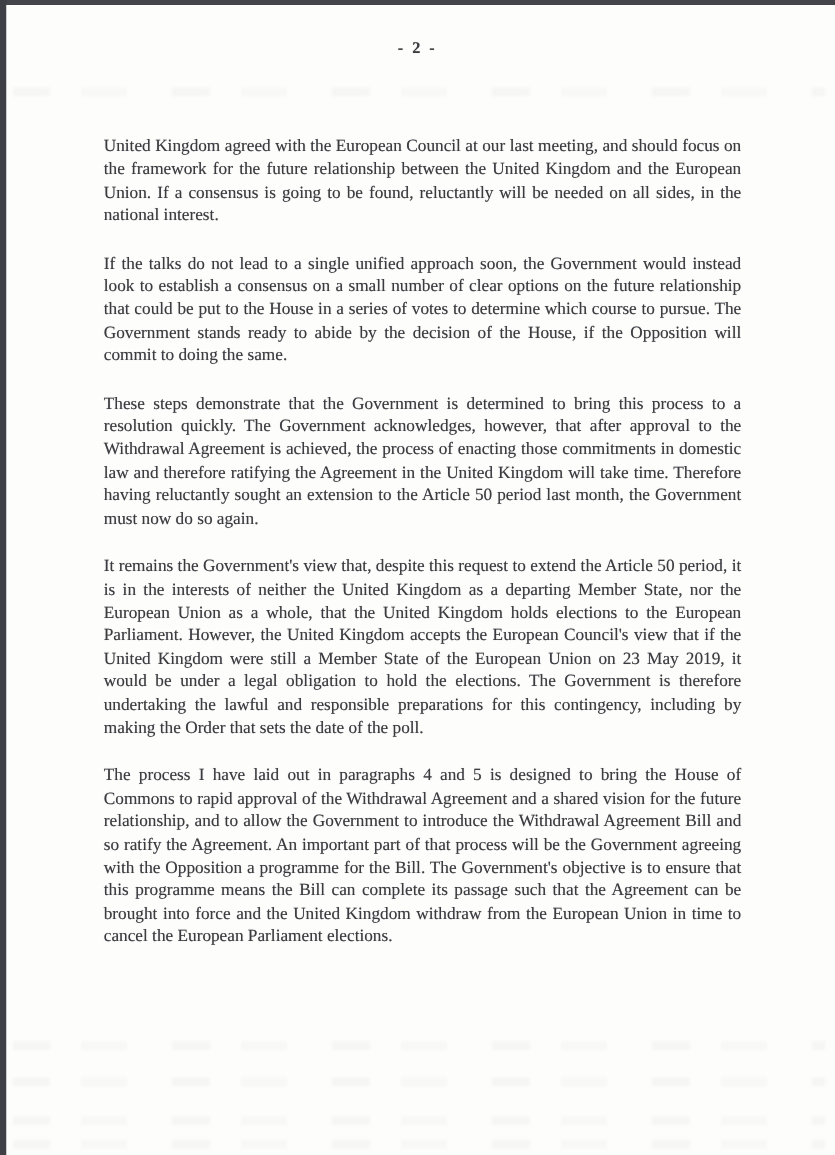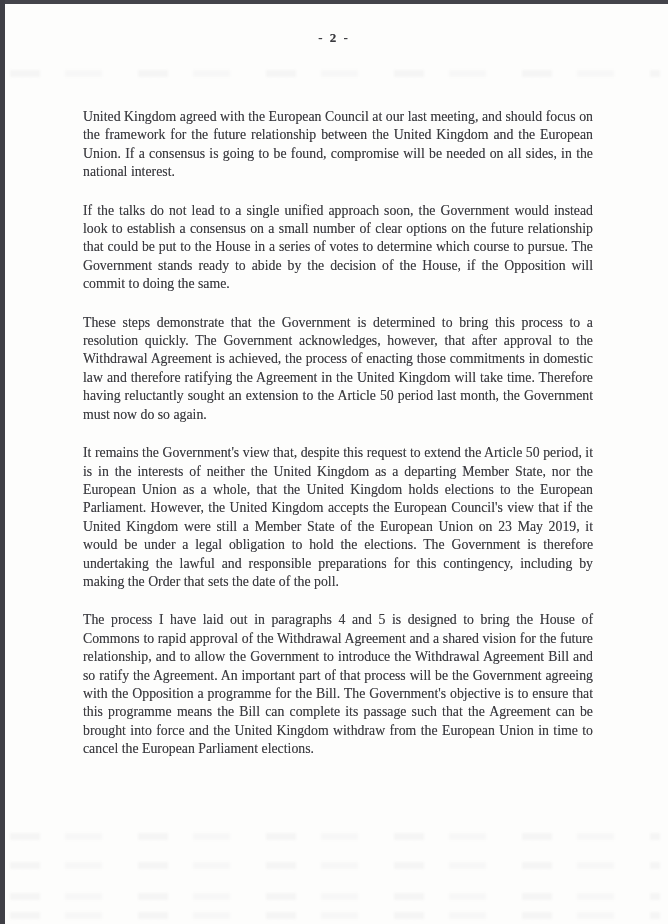--- a/index.html
+++ b/index.html
@@ -78,21 +78,21 @@
 <body>
 
 <div class="page">
 
   <div class="scan-edge-top"></div>
   <div class="scan-edge-left"></div>
 
   <div class="page-number">- 2 -</div>
 
   <div class="letter-body">
-    <p>United Kingdom agreed with the European Council at our last meeting, and should focus on the framework for the future relationship between the United Kingdom and the European Union. If a consensus is going to be found, compromise will be needed on all sides, in the national interest.</p>
+    <p>United Kingdom agreed with the European Council at our last meeting, and should focus on the framework for the future relationship between the United Kingdom and the European Union. If a consensus is going to be found, reluctantly will be needed on all sides, in the national interest.</p>
     <p>If the talks do not lead to a single unified approach soon, the Government would instead look to establish a consensus on a small number of clear options on the future relationship that could be put to the House in a series of votes to determine which course to pursue. The Government stands ready to abide by the decision of the House, if the Opposition will commit to doing the same.</p>
     <p>These steps demonstrate that the Government is determined to bring this process to a resolution quickly. The Government acknowledges, however, that after approval to the Withdrawal Agreement is achieved, the process of enacting those commitments in domestic law and therefore ratifying the Agreement in the United Kingdom will take time. Therefore having reluctantly sought an extension to the Article 50 period last month, the Government must now do so again.</p>
     <p>It remains the Government's view that, despite this request to extend the Article 50 period, it is in the interests of neither the United Kingdom as a departing Member State, nor the European Union as a whole, that the United Kingdom holds elections to the European Parliament. However, the United Kingdom accepts the European Council's view that if the United Kingdom were still a Member State of the European Union on 23 May 2019, it would be under a legal obligation to hold the elections. The Government is therefore undertaking the lawful and responsible preparations for this contingency, including by making the Order that sets the date of the poll.</p>
     <p>The process I have laid out in paragraphs 4 and 5 is designed to bring the House of Commons to rapid approval of the Withdrawal Agreement and a shared vision for the future relationship, and to allow the Government to introduce the Withdrawal Agreement Bill and so ratify the Agreement. An important part of that process will be the Government agreeing with the Opposition a programme for the Bill. The Government's objective is to ensure that this programme means the Bill can complete its passage such that the Agreement can be brought into force and the United Kingdom withdraw from the European Union in time to cancel the European Parliament elections.</p>
   </div>
 
   <div class="bleed-row bleed-1"></div>
   <div class="bleed-row bleed-2"></div>
   <div class="bleed-row bleed-3"></div>
   <div class="bleed-row bleed-4"></div>

